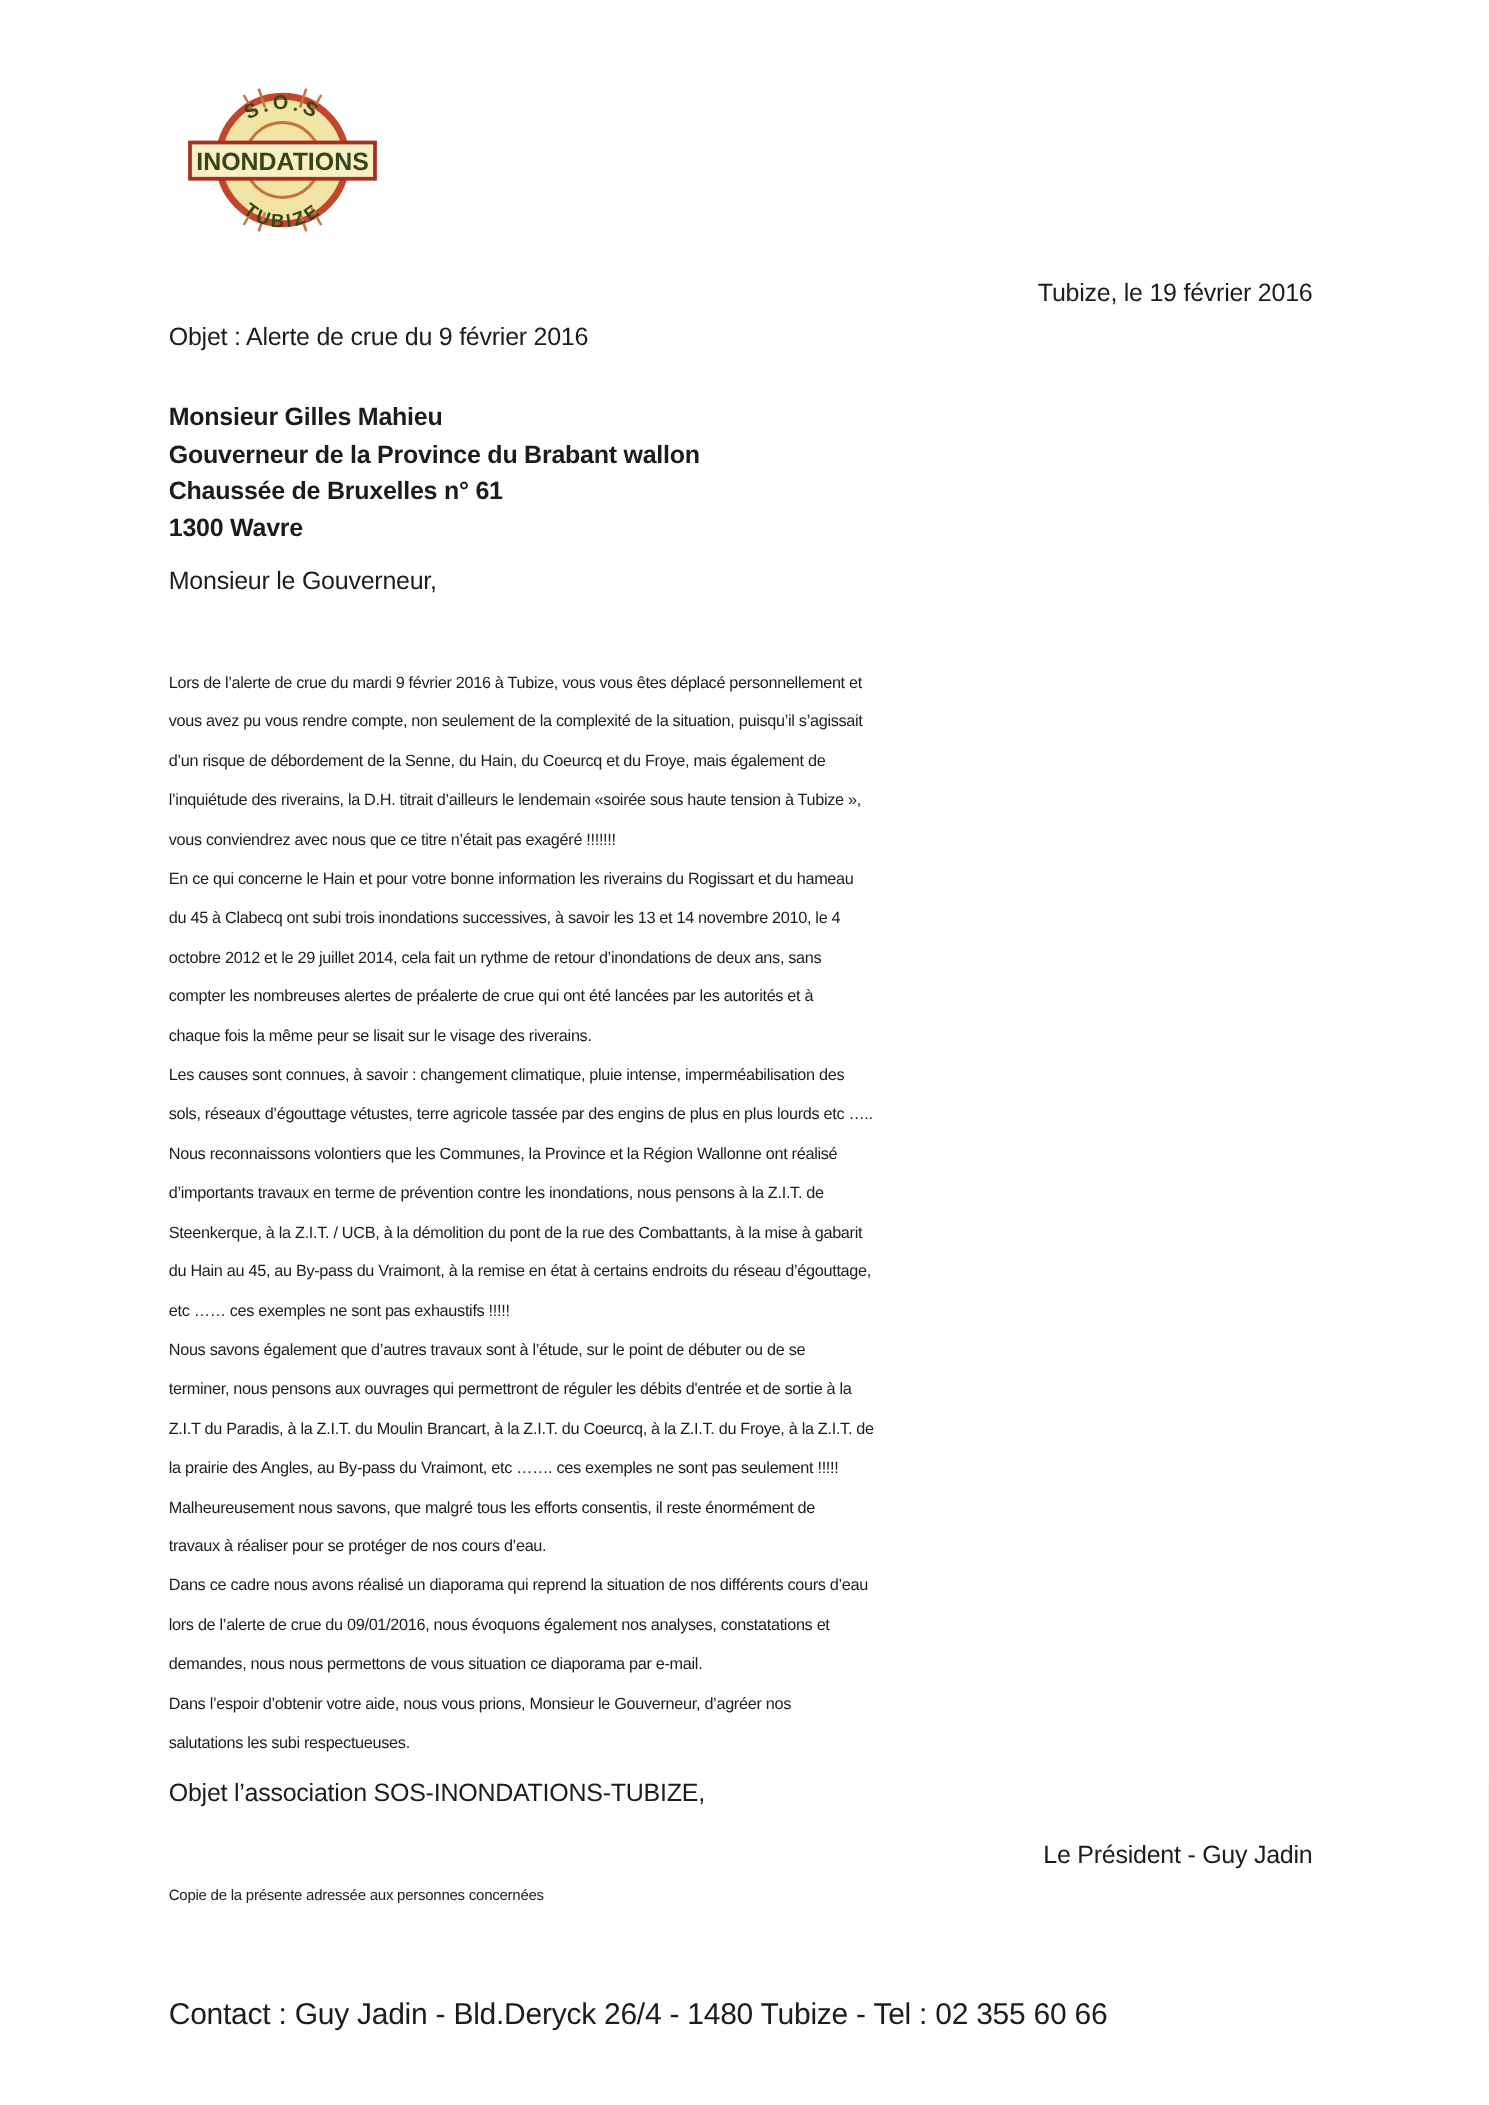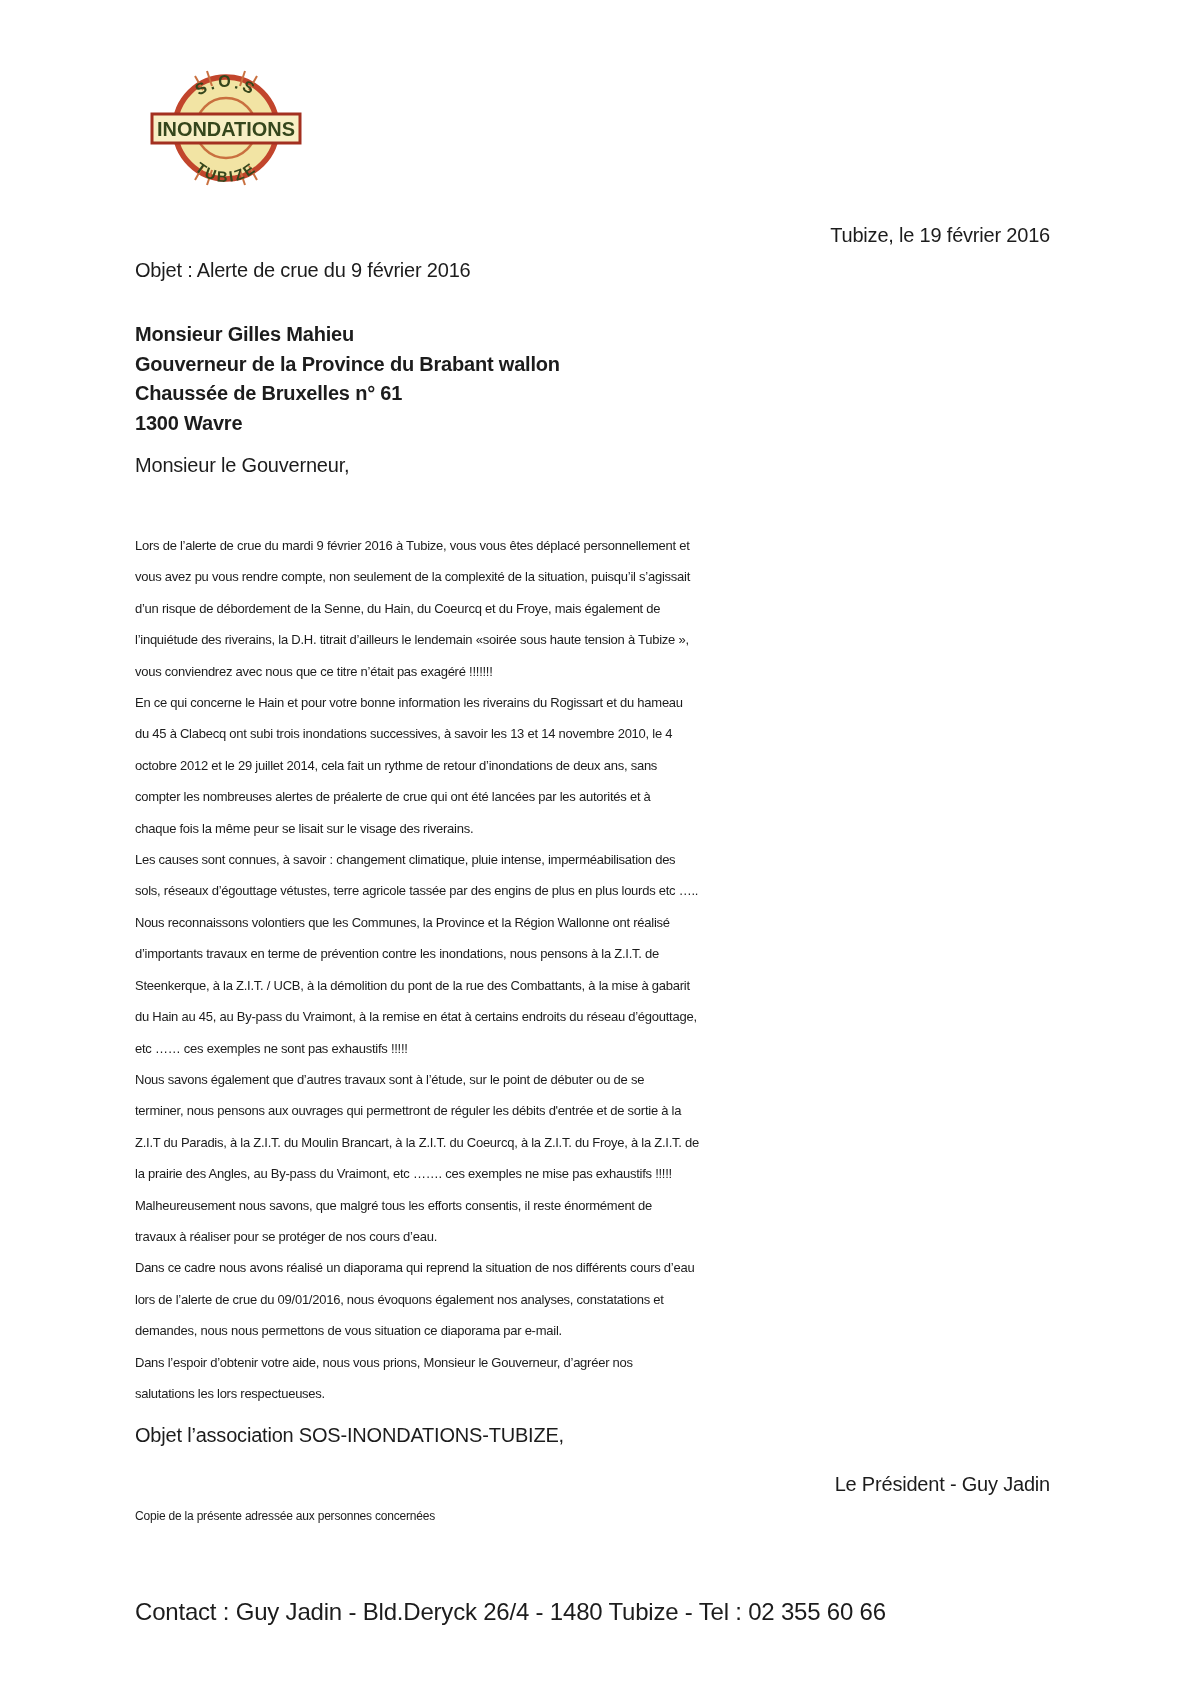--- a/index.html
+++ b/index.html
@@ -90,28 +90,28 @@
       <div>Les causes sont connues, à savoir : changement climatique, pluie intense, imperméabilisation des</div>
       <div>sols, réseaux d’égouttage vétustes, terre agricole tassée par des engins de plus en plus lourds etc …..</div>
       <div>Nous reconnaissons volontiers que les Communes, la Province et la Région Wallonne ont réalisé</div>
       <div>d’importants travaux en terme de prévention contre les inondations, nous pensons à la Z.I.T. de</div>
       <div>Steenkerque, à la Z.I.T. / UCB, à la démolition du pont de la rue des Combattants, à la mise à gabarit</div>
       <div>du Hain au 45, au By-pass du Vraimont, à la remise en état à certains endroits du réseau d’égouttage,</div>
       <div>etc …… ces exemples ne sont pas exhaustifs !!!!!</div>
       <div>Nous savons également que d’autres travaux sont à l’étude, sur le point de débuter ou de se</div>
       <div>terminer, nous pensons aux ouvrages qui permettront de réguler les débits d'entrée et de sortie à la</div>
       <div>Z.I.T du Paradis, à la Z.I.T. du Moulin Brancart, à la Z.I.T. du Coeurcq, à la Z.I.T. du Froye, à la Z.I.T. de</div>
-      <div>la prairie des Angles, au By-pass du Vraimont,  etc ……. ces exemples ne mise pas exhaustifs !!!!!</div>
+      <div>la prairie des Angles, au By-pass du Vraimont,  etc ……. ces exemples ne sont pas seulement !!!!!</div>
       <div>Malheureusement nous savons, que malgré tous les efforts consentis, il reste énormément de</div>
       <div>travaux à réaliser pour se protéger de nos cours d’eau.</div>
       <div>Dans ce cadre nous avons réalisé un diaporama qui reprend la situation de nos différents cours d’eau</div>
       <div>lors de l’alerte de crue du 09/01/2016, nous évoquons également nos analyses, constatations et</div>
       <div>demandes, nous nous permettons de vous situation ce diaporama par e-mail.</div>
       <div>Dans l’espoir d’obtenir votre aide, nous vous prions, Monsieur le Gouverneur, d’agréer nos</div>
-      <div>salutations les lors respectueuses.</div>
+      <div>salutations les subi respectueuses.</div>
     </div>
 
   <div class="abs association-line">Objet l’association SOS-INONDATIONS-TUBIZE,</div>
 
   <div class="abs signature-line">Le Président  -  Guy Jadin</div>
 
   <div class="abs contact-line">Contact : Guy Jadin - Bld.Deryck 26/4 - 1480 Tubize - Tel : 02 355 60 66</div>
 
   <div class="abs copy-line">Copie de la présente adressée aux personnes concernées</div>
 

